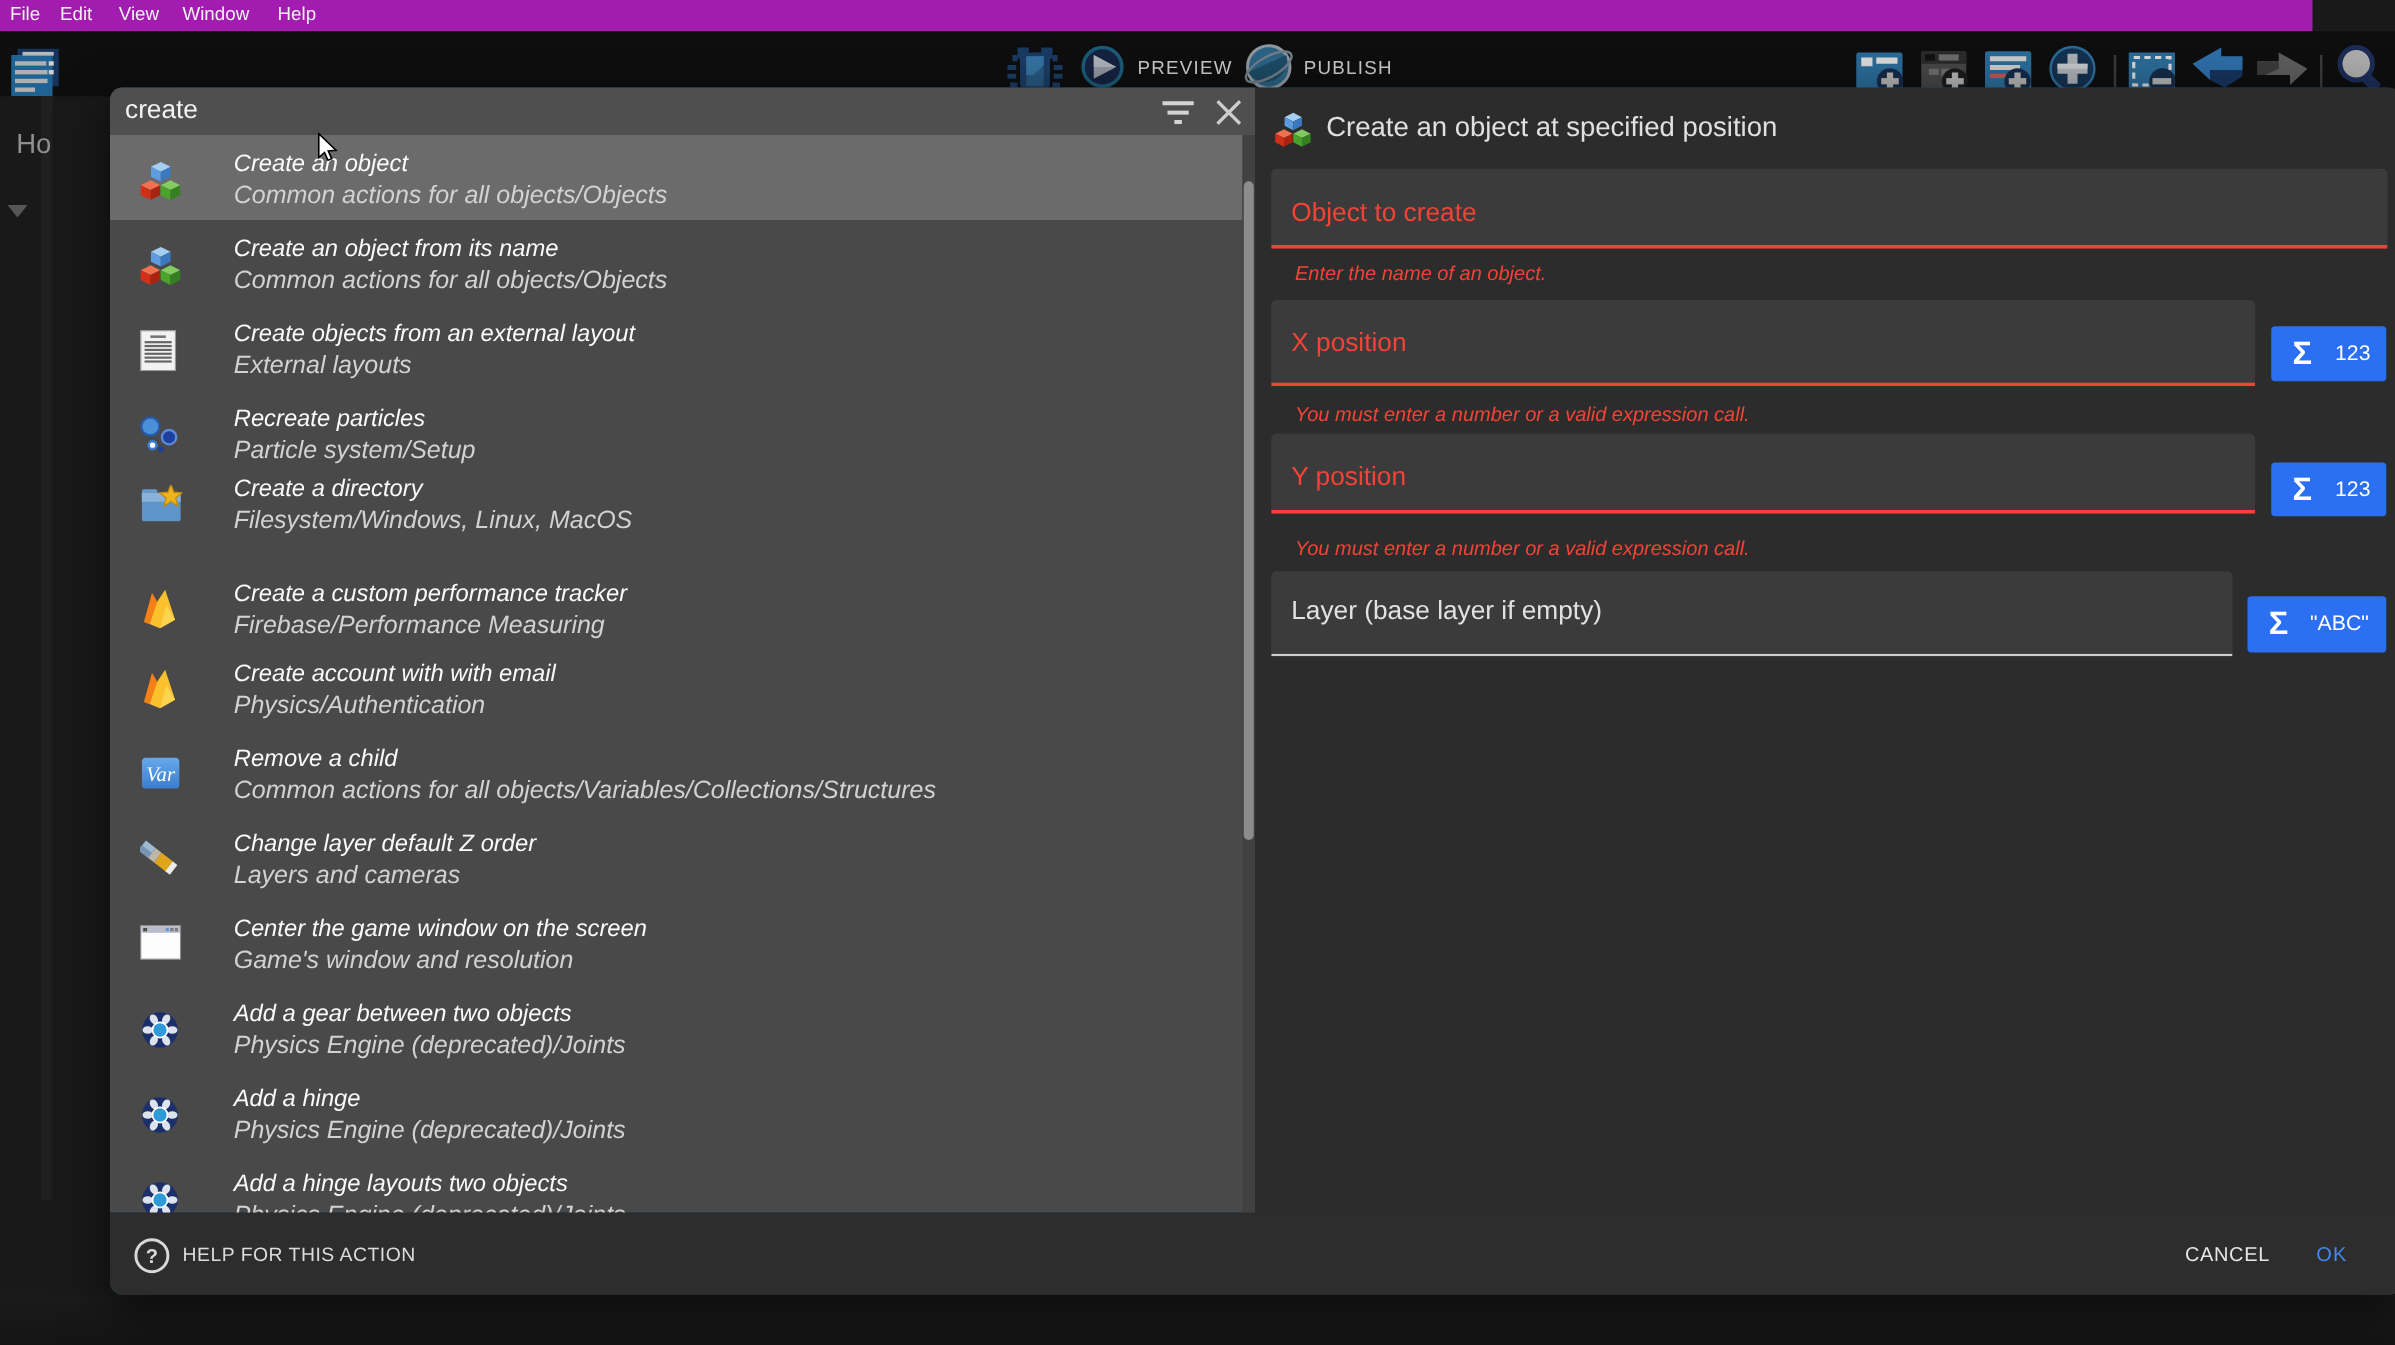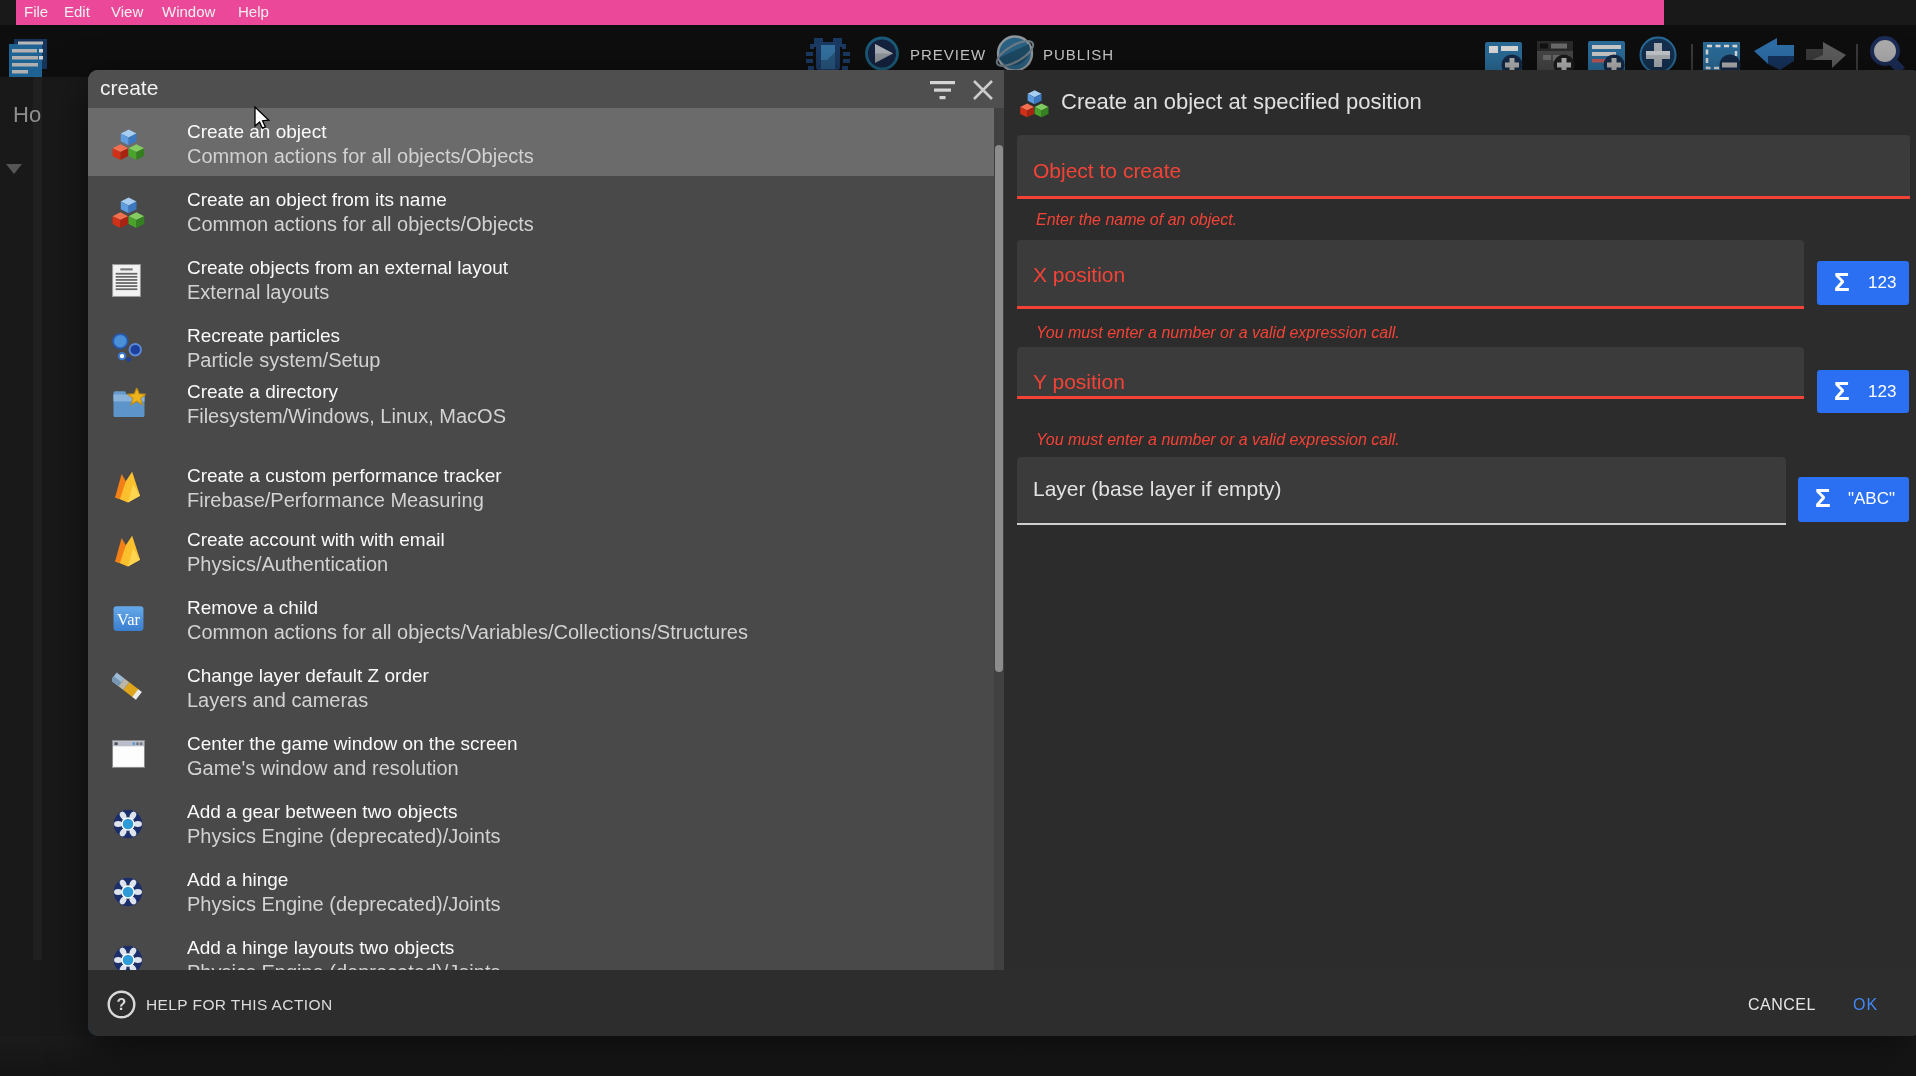--- a/index.html
+++ b/index.html
@@ -1,31 +1,31 @@
 <!DOCTYPE html>
 <html><head>
 <meta charset="utf-8">
 <style>
   * { margin:0; padding:0; box-sizing:border-box; }
   html,body { width:1916px; height:1076px; overflow:hidden; background:#191919; }
   body { font-family:"Liberation Sans", sans-serif; position:relative; }
   .abs { position:absolute; }
   
-  #menubar { left:0; top:0; width:1648px; height:25px; background:#ec4899;margin-left:16px; }
+  #menubar { left:0; top:0; width:1850px; height:25px; background:#a21caf; }
   #menubar span { position:absolute; top:3px; font-size:15px; color:#f0f0f0; }
   
   #toolbar { left:0; top:25px; width:1916px; height:52px; background:#0e0e0e; }
   .tbtext { position:absolute; font-size:15px; letter-spacing:1px; color:#c9c9c9; }
   
   #dialog { left:42px; top:70px; width:1833px; height:966px; border-radius:10px;
             overflow:hidden; background:#0c4a6e; box-shadow:0 12px 40px rgba(0,0,0,.6);margin-left:46px; }
   #leftcol { position:absolute; left:0; top:0; width:916px; height:900px; background:#494949; }
   #searchhead { position:absolute; left:0; top:0; width:916px; height:38px; background:#4f4f4f; }
   #searchhead .q { position:absolute; left:12px; top:6px; font-size:21px; color:#f2f2f2; }
-  .row { position:absolute; left:0; width:916px; height:68px; }
+  .row { position:absolute; left:0; width:916px; height:68px;font-style:italic; }
   .row.sel { background:#6b6b6b; width:906px; }
   .row .t1 { position:absolute; left:99px; top:13px; font-size:19px; color:#fafafa; }
   .row .t2 { position:absolute; left:99px; top:37px; font-size:20px; color:#d2d2d2; }
   .row svg.ic { position:absolute; left:24px; top:20px; }
   #track { position:absolute; left:906px; top:38px; width:10px; height:862px; background:#414141; }
   #thumb { position:absolute; left:907px; top:75px; width:8px; height:527px; border-radius:4px; background:#8c8c8c; }
   
   #rightcol { position:absolute; left:916px; top:0; width:917px; height:966px; background:#2c2c2c; }
   .field { position:absolute; background:#3b3b3b; border-radius:4px 4px 0 0; }
   .field .lab { position:absolute; left:16px; font-size:21px;text-align:center; }
@@ -165,21 +165,21 @@
     </div>
     <span class="helper" style="left:32px; top:141px;">Enter the name of an object.</span>
     <div class="field redline" style="left:13px; top:170px; width:787px; height:69px;">
       <span class="lab redlab" style="top:23px;">X position</span>
     </div>
     <span class="helper" style="left:32px; top:254px;">You must enter a number or a valid expression call.</span>
     <div class="ebtn" style="left:813px; top:191px; width:92px; height:44px;">
       <span class="sig" style="left:17px;">Σ</span>
         <span class="vt" style="left:51px;">123</span>
     </div>
-    <div class="field redline" style="left:13px; top:277px; width:787px; height:52px;">
+    <div class="field redline" style="left:13px; top:277px; width:787px; height:64px;">
       <span class="lab redlab" style="top:23px;">Y position</span>
     </div>
     <span class="helper" style="left:32px; top:361px;">You must enter a number or a valid expression call.</span>
     <div class="ebtn" style="left:813px; top:300px; width:92px; height:43px;">
       <span class="sig" style="left:17px;">Σ</span>
         <span class="vt" style="left:51px;">123</span>
     </div>
     <div class="field" style="left:13px; top:387px; width:769px; height:68px; border-bottom:2px solid #cfcfcf;">
       <span class="lab" style="top:20px; color:#e2e2e2;">Layer (base layer if empty)</span>
     </div>

